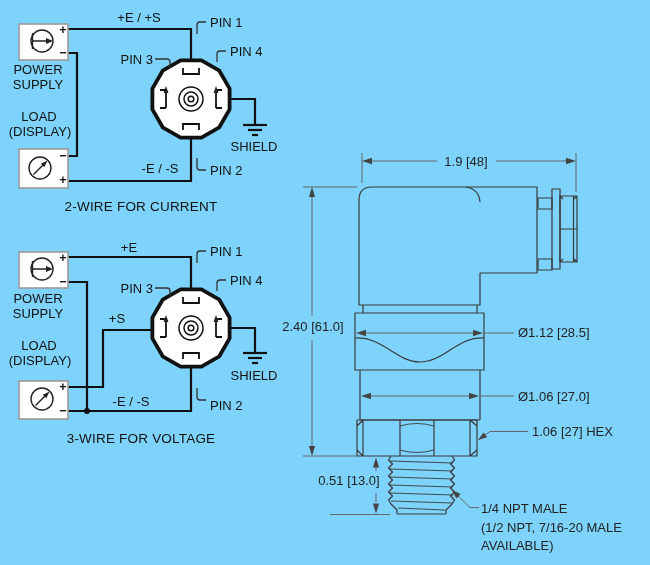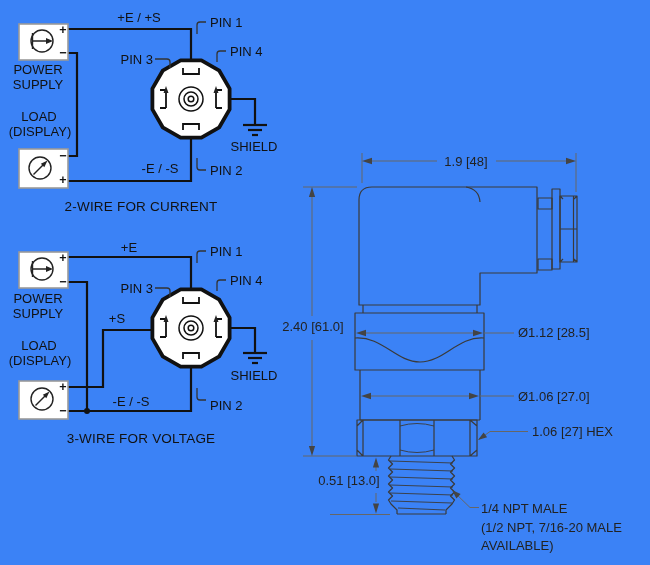--- a/index.html
+++ b/index.html
@@ -1,16 +1,16 @@
 <!DOCTYPE html>
 <html><head>
 <meta charset="utf-8">
 <style>
   html,body{margin:0;padding:0;background:#f4f4f4;}
-  #stage{position:relative;width:650px;height:565px;background:#3b82f6;overflow:hidden;
+  #stage{position:relative;width:650px;height:565px;background:#7dd3fc;overflow:hidden;
          font-family:"Liberation Sans", sans-serif;}
   svg{position:absolute;left:0;top:0;}
   text{fill:#111111;font-family:"Liberation Sans", sans-serif;font-size:13px;}
   .cap{font-size:13.5px;letter-spacing:.2px;}
   .sign{font-size:12.5px;font-weight:700;}
   .dimtxt{fill:#222222;}
   .wire{stroke:#111111;stroke-width:2.2;fill:none;}
   .leader{stroke:#333333;stroke-width:1.3;fill:none;}
   .box{stroke:#9a9a9a;stroke-width:1.6;fill:#ffffff;}
   .sym{stroke:#222222;stroke-width:1.4;fill:none;}

